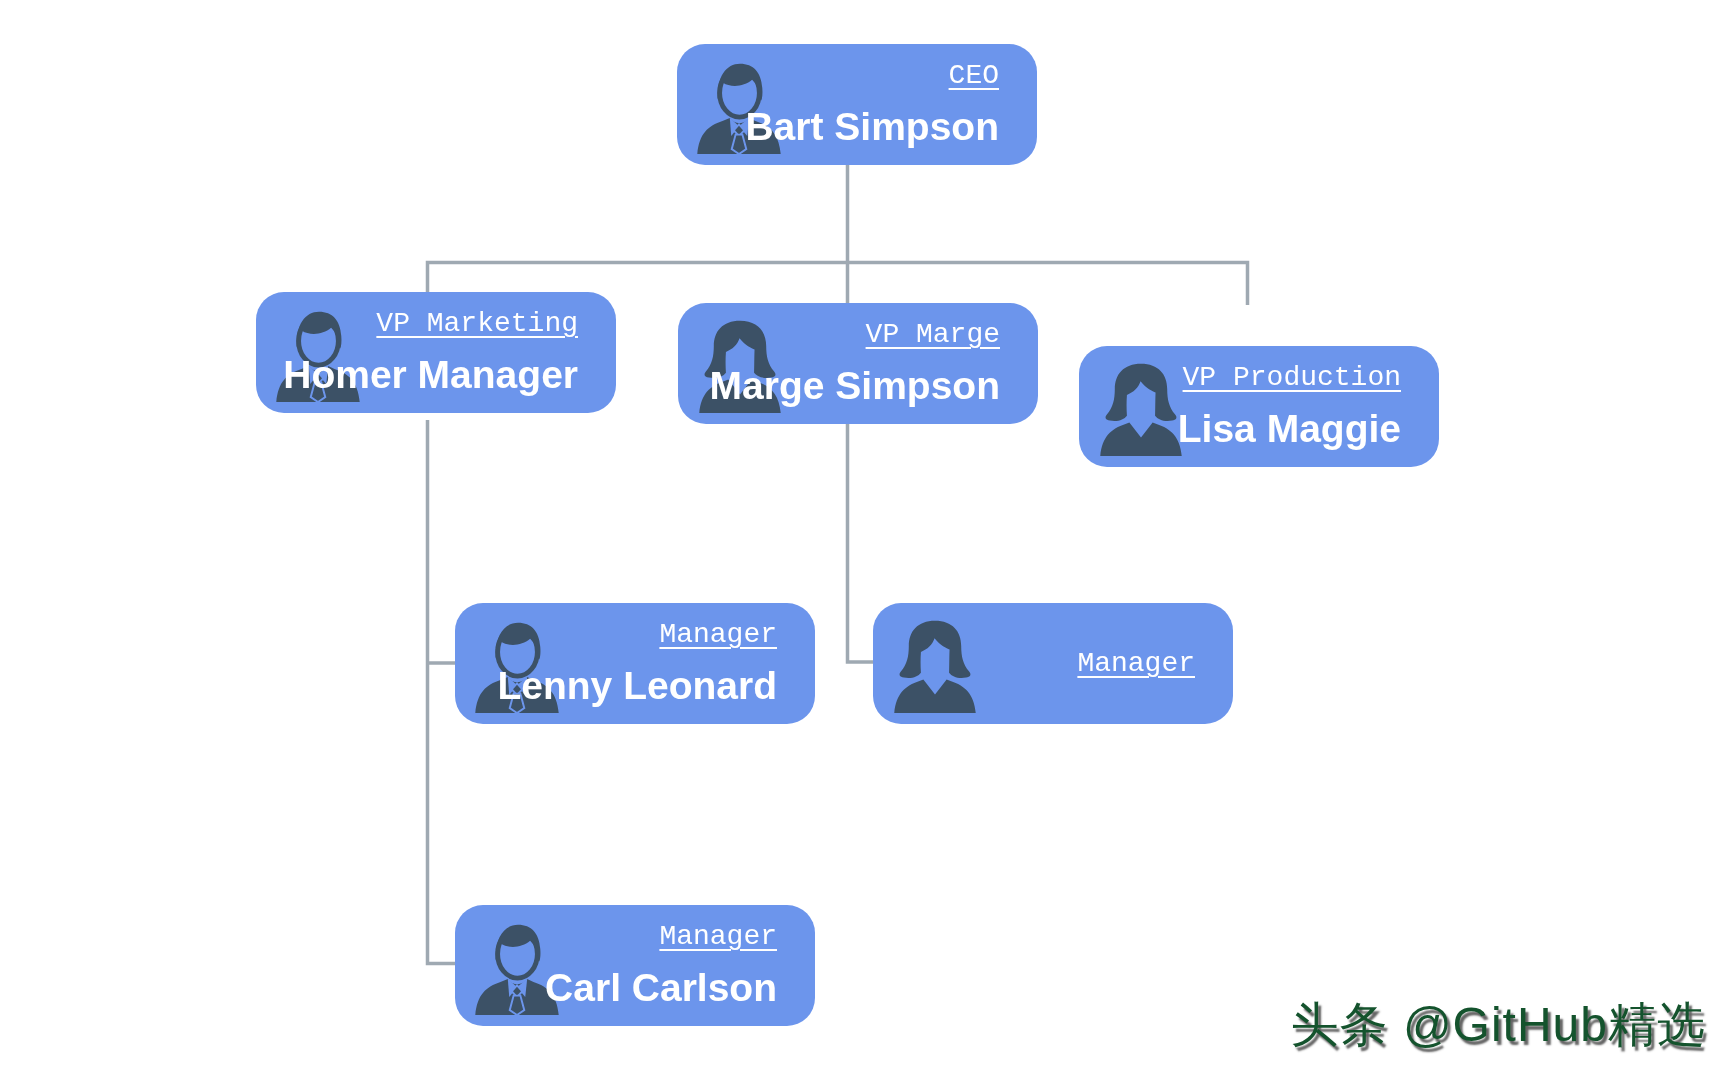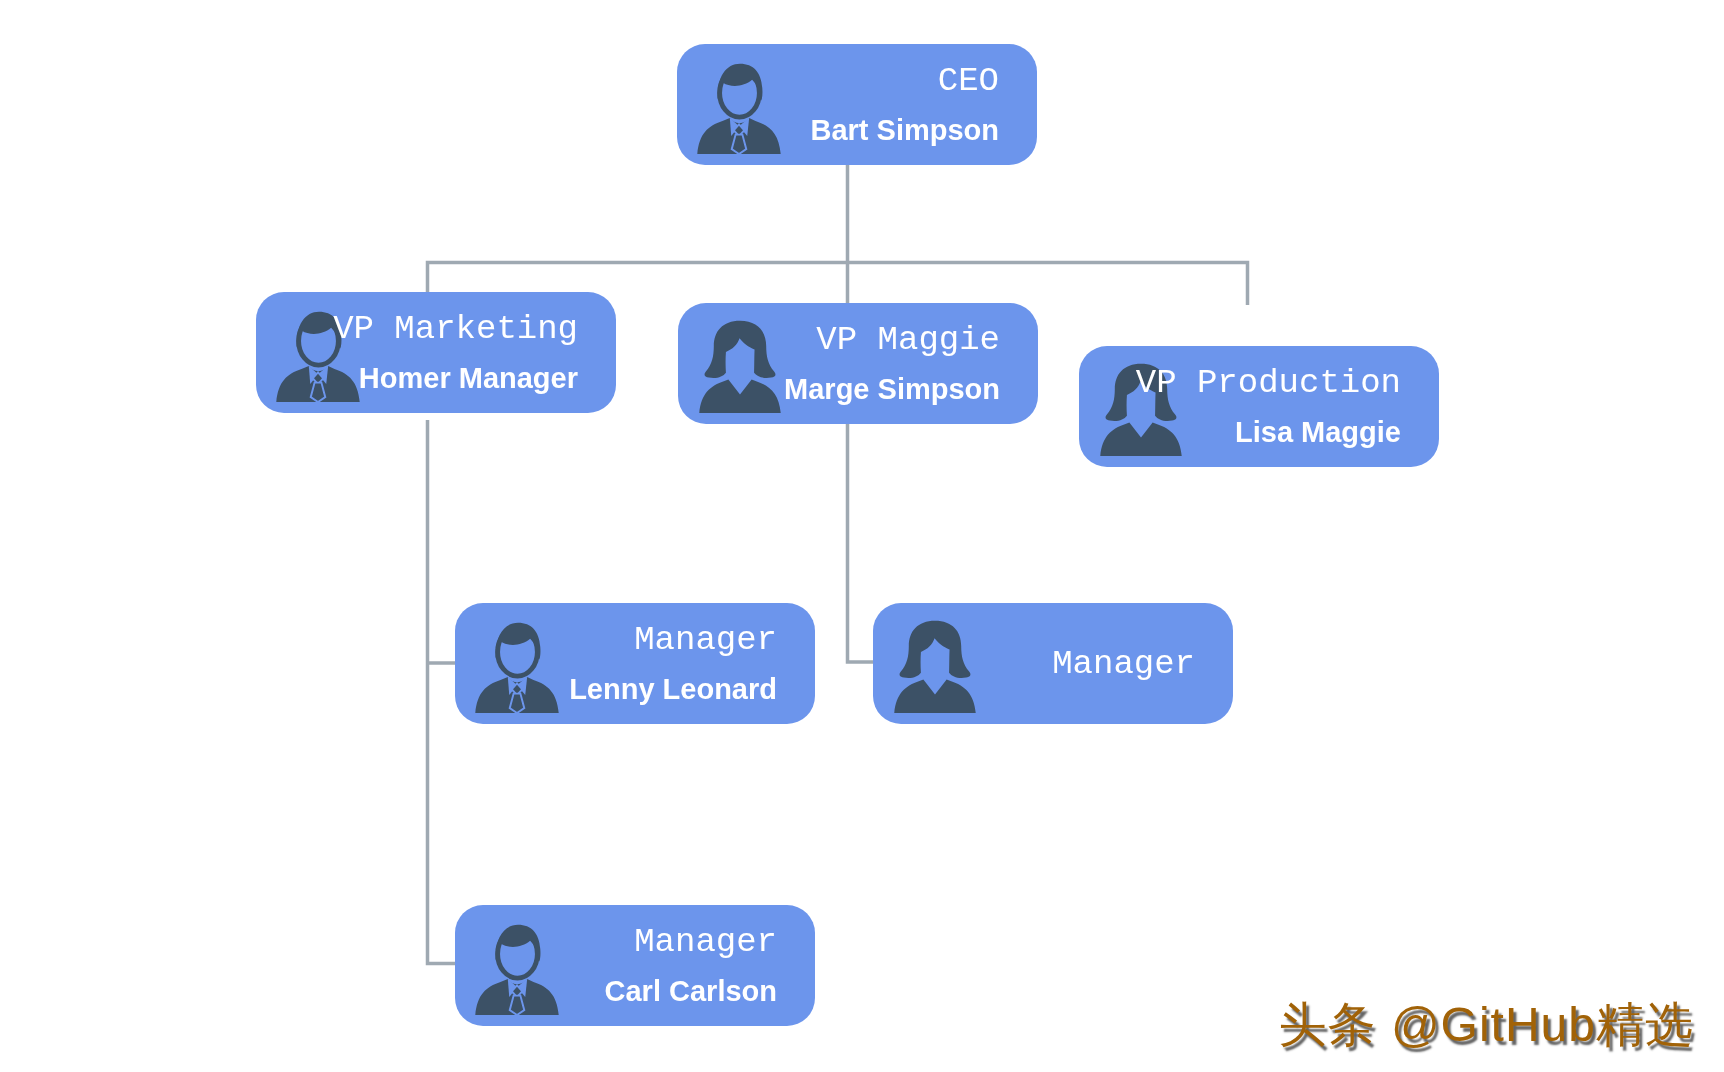--- a/index.html
+++ b/index.html
@@ -40,53 +40,54 @@
   }
   .card-text{
     position:absolute;
     right:38px;top:0;height:100%;
     display:flex;flex-direction:column;
     justify-content:center;align-items:flex-end;
     gap:14px;
   }
   .node-title{
     font-family:"Liberation Mono","DejaVu Sans Mono",monospace;
-    font-size:34px;
+    font-size:28px;
     color:var(--text-color);
+    text-decoration:underline;
     text-decoration-thickness:2px;
     text-underline-offset:5px;
     white-space:nowrap;
   }
   .node-name{
     font-family:"Liberation Sans",sans-serif;
     font-weight:700;
-    font-size:29px;
+    font-size:39px;
     color:var(--text-color);
     white-space:nowrap;
   }
   
   .pos-ceo{left:677px;top:44px;}
   .pos-vp-marketing{left:256px;top:292px;}
   .pos-vp-sales{left:678px;top:303px;}
   .pos-vp-production{left:1079px;top:304px;margin-top:42px;}
   .pos-manager-lenny{left:455px;top:603px;}
   .pos-manager-maggie{left:873px;top:603px;}
   .pos-manager-carl{left:455px;top:905px;}
   
   .i-fill{fill:var(--icon-color);}
   .i-neg{fill:var(--card-color);}
   .i-stroke{fill:none;stroke:var(--icon-color);stroke-width:5;}
   .i-tie{fill:var(--icon-color);stroke:var(--card-color);stroke-width:2;}
   .watermark{
     position:absolute;
-    right:30px;bottom:15px;
+    right:18px;bottom:15px;
     font-family:"Liberation Sans",sans-serif;
     font-size:48px;
     letter-spacing:1px;
-    color:#a16207;
+    color:#14532d;
     text-shadow:3px 4px 2px rgba(45,45,45,0.75);
     z-index:2;
     white-space:nowrap;
   }
   .defs-svg{position:absolute;width:0;height:0;overflow:hidden;}
 </style>
 </head>
 <body>
 
 <svg class="defs-svg" aria-hidden="true">
@@ -131,21 +132,21 @@
     <span class="node-title">VP Marketing</span>
     <span class="node-name">Homer Manager</span>
   </div>
 </div>
 
 <div class="card pos-vp-sales">
   <svg class="avatar" viewBox="0 0 96 100">
       <use href="#female-avatar"></use>
     </svg>
   <div class="card-text">
-    <span class="node-title">VP Maggie</span>
+    <span class="node-title">VP Marge</span>
     <span class="node-name">Marge Simpson</span>
   </div>
 </div>
 
 <div class="card pos-vp-production">
   <svg class="avatar" viewBox="0 0 96 100">
       <use href="#female-avatar"></use>
     </svg>
   <div class="card-text">
     <span class="node-title">VP Production</span>

